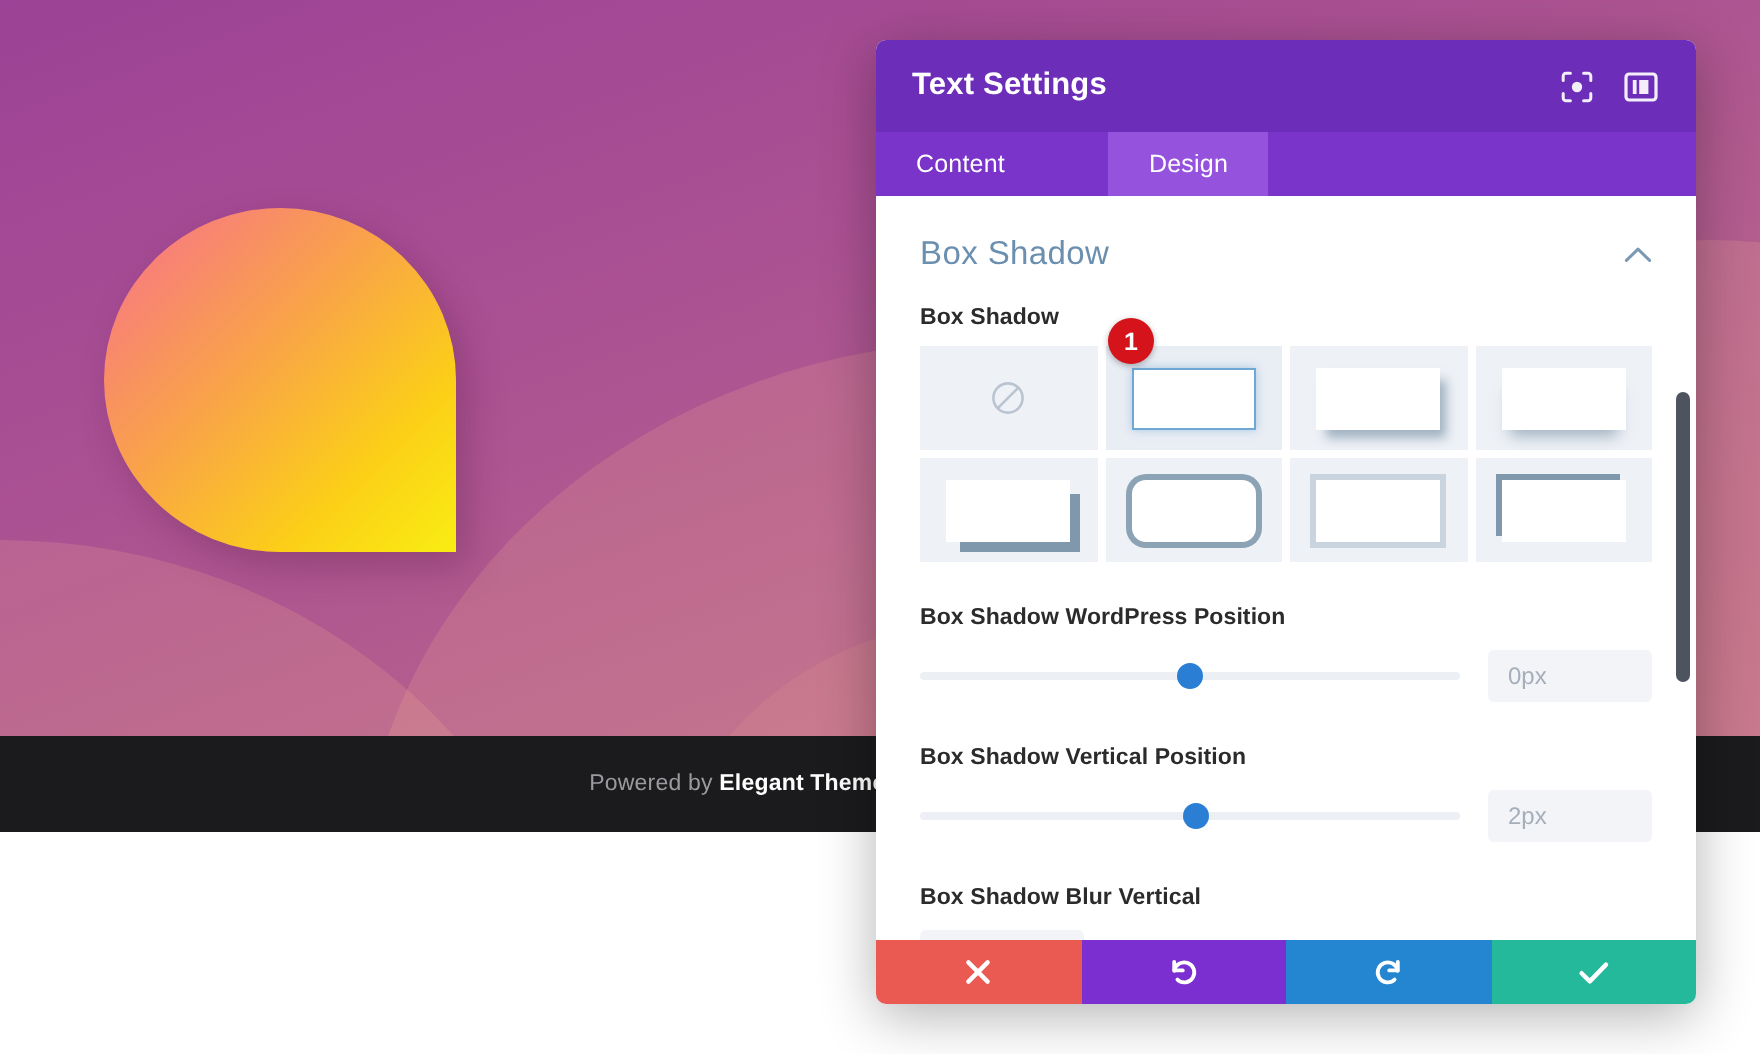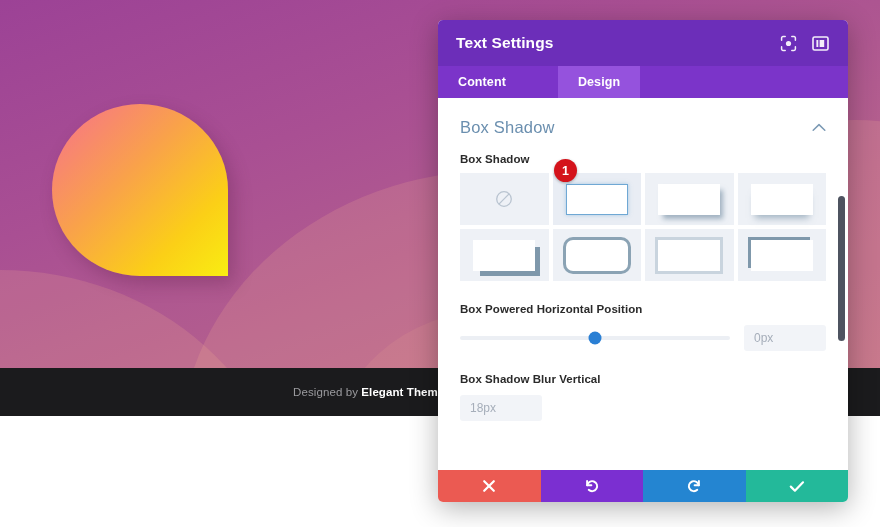--- a/index.html
+++ b/index.html
@@ -139,21 +139,21 @@
     display: flex;
     flex: 0 0 auto;
   }
   .tab {
     padding: 0 20px;
     display: flex;
     align-items: center;
     justify-content: center;
     color: #ffffff;
     font-size: 12.5px;
-    font-weight: 700;
+    font-weight: 400;
     cursor: pointer;
     letter-spacing: 0.1px;
   }
   .tab.active { background: #9552dd; margin-left: 32px; }
 
   
   #modal-body {
     flex: 1 1 auto;
     background: #ffffff;
     position: relative;
@@ -316,21 +316,21 @@
   <div id="hero">
     <div class="wave wave-a"></div>
     <div class="wave wave-b"></div>
     <div class="wave wave-c"></div>
     <div class="wave wave-d"></div>
     <div id="blob"></div>
   </div>
 
   <div id="footer-bar">
     <div id="footer-credit">
-      <span>Designed by </span><b>Elegant Themes</b><span> | Powered by </span><b>WordPress</b>
+      <span>Powered by </span><b>Elegant Themes</b><span> | Powered by </span><b>WordPress</b>
     </div>
   </div>
 
   <div id="page-rest"></div>
 </div>
 
 <div id="settings-modal">
 
   <div id="modal-header">
     <div id="modal-title">Text Settings</div>
@@ -399,29 +399,38 @@
         <div class="preset">
           <div class="swatch sw-6"></div>
         </div>
         <div class="preset">
           <div class="swatch sw-7"></div>
         </div>
       </div>
     </div>
 
     <div class="slider-block">
-      <div class="field-label">Box Powered Horizontal Position</div>
+      <div class="field-label">Box Shadow WordPress Position</div>
       <div class="slider-row">
         <div class="slider-track">
           <div class="slider-thumb" style="left:50%"></div>
         </div>
         <input class="slider-value" type="text" readonly="" value="0px" style="">
       </div>
     </div>
 
+    <div class="slider-block">
+      <div class="field-label">Box Shadow Vertical Position</div>
+      <div class="slider-row">
+        <div class="slider-track">
+          <div class="slider-thumb" style="left:51%"></div>
+        </div>
+        <input class="slider-value" type="text" readonly="" value="2px" style="">
+      </div>
+    </div>
 
     <div class="slider-block">
       <div class="field-label">Box Shadow Blur Vertical</div>
       <div class="slider-row">
 
         <input class="slider-value" type="text" readonly="" value="18px" style="">
       </div>
     </div>
 
     <div id="modal-scrollbar">

